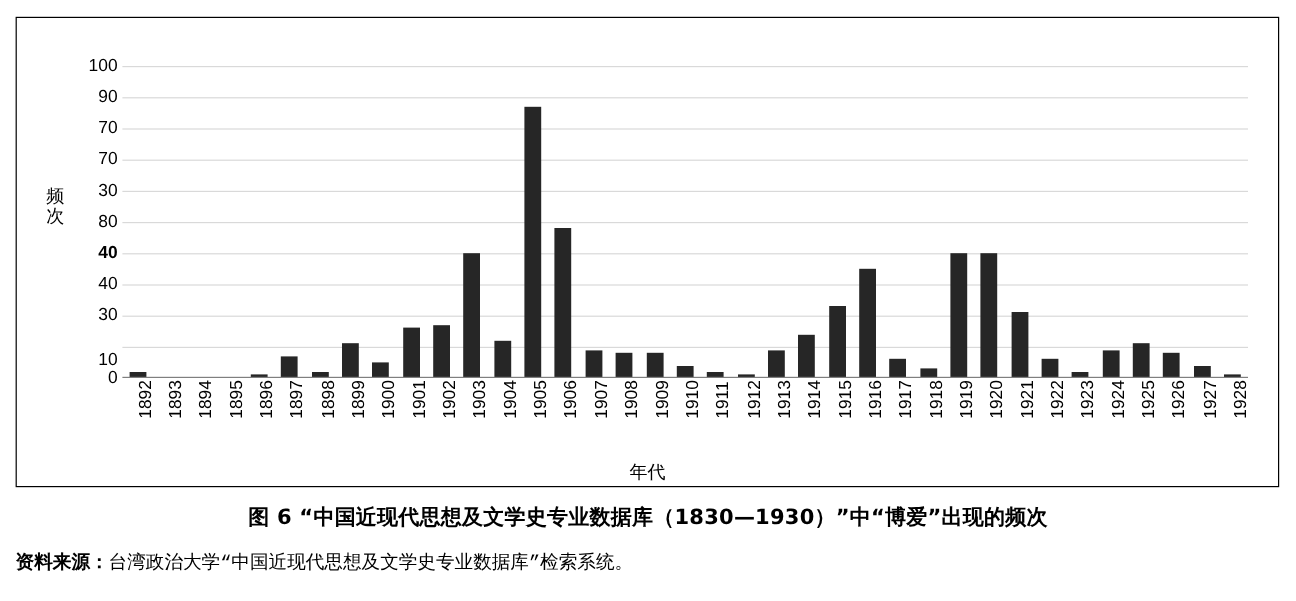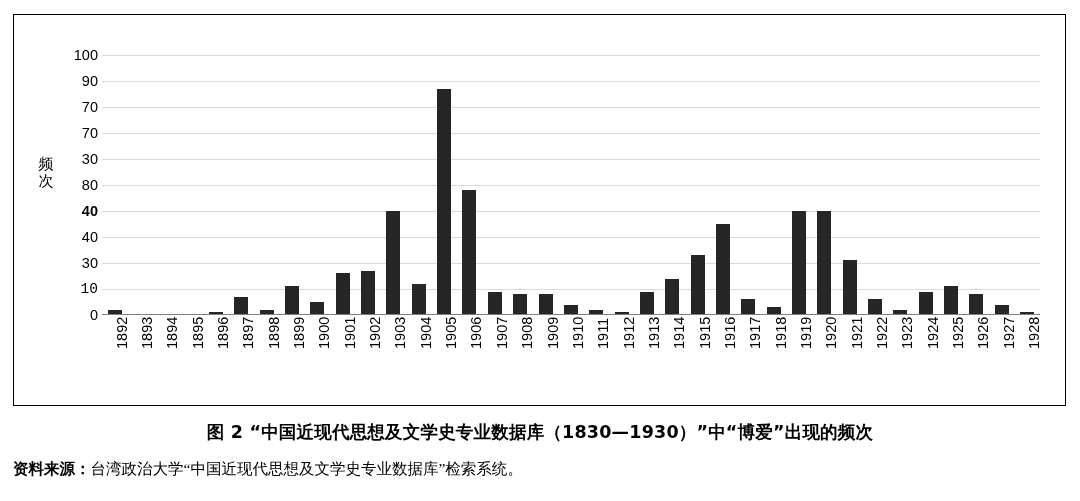--- a/index.html
+++ b/index.html
@@ -163,21 +163,21 @@
     font-weight: bold;
     font-size: 17.5px;
     line-height: 24px;
     letter-spacing: 0.2px;
   }
   .source {
     position: absolute;
     left: 13px;
     top: 458px;
     width: 1053px;
-    font-family: Liberation Serif, serif;
+    font-family: Liberation Mono, monospace;
     font-size: 15.5px;
     line-height: 22px;
   }
   .source .src-label {
     font-weight: bold;
   }
 </style>
 </head>
 <body>
 
@@ -185,21 +185,21 @@
 
   <div class="chart-frame">
 
     <div class="y-title">
         <span>频</span>
         <span>次</span>
       </div>
 
     <div class="y-labels">
         <div class="y-label" style="top: 260px;">0</div>
-        <div class="y-label" style="top: 234px; font-family: Liberation Mono, monospace;">10</div>
+        <div class="y-label" style="top: 245px;">10</div>
         <div class="y-label" style="top: 208px;">30</div>
         <div class="y-label" style="top: 182px;">40</div>
         <div class="y-label" style="top: 156px; font-weight: bold;">40</div>
         <div class="y-label" style="top: 130px;">80</div>
         <div class="y-label" style="top: 104px;">30</div>
         <div class="y-label" style="top: 78px;">70</div>
         <div class="y-label" style="top: 52px;">70</div>
         <div class="y-label" style="top: 26px;">90</div>
         <div class="y-label" style="top: 0px;">100</div>
       </div>
@@ -514,21 +514,22 @@
             <span class="x-label-inner">1927</span>
           </div>
         </div>
         <div class="x-slot">
           <div class="x-label">
             <span class="x-label-inner">1928</span>
           </div>
         </div>
       </div>
 
+    <div class="x-title">年代</div>
   </div>
 
-  <div class="caption">图 2  “中国近现代思想及文学史专业数据库（1830—1930）”中“博爱”出现的频次</div>
+  <div class="caption">图 6  “中国近现代思想及文学史专业数据库（1830—1930）”中“博爱”出现的频次</div>
 
   <div class="source">
     <span class="src-label">资料来源：</span><span>台湾政治大学“中国近现代思想及文学史专业数据库”检索系统。</span>
   </div>
 
 </div>
 
 </body></html>

